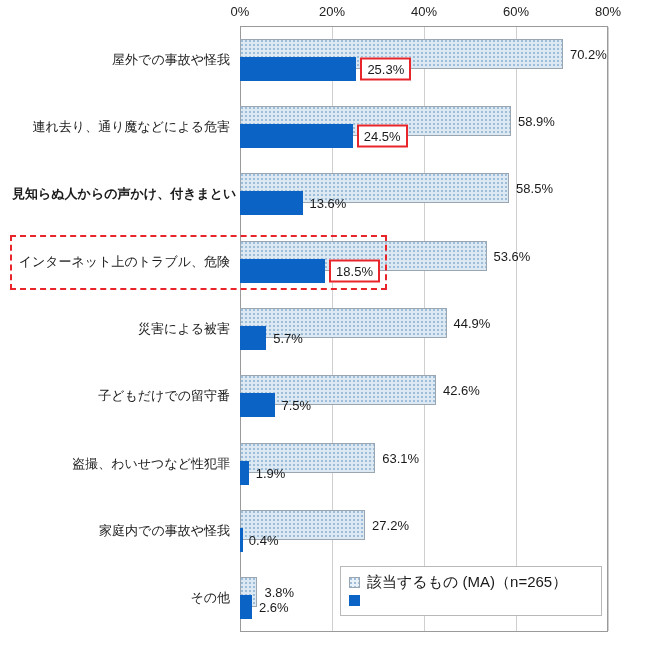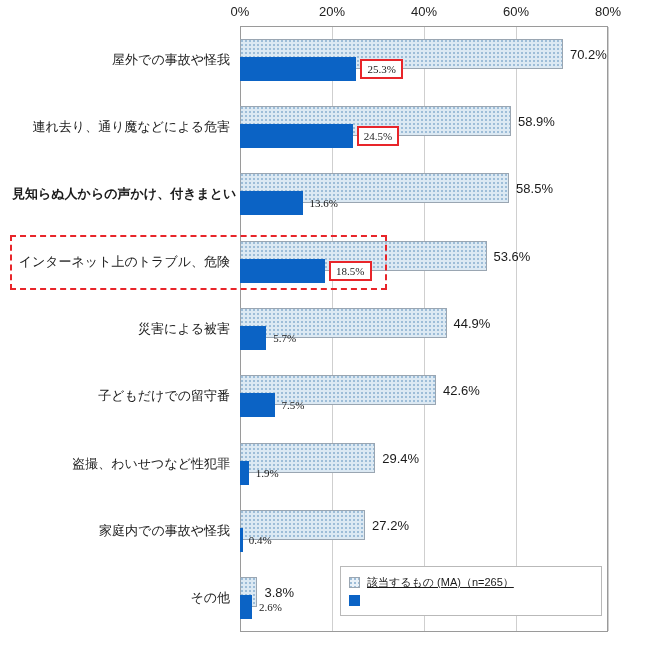--- a/index.html
+++ b/index.html
@@ -74,25 +74,24 @@
   }
   .val-ma {
     position: absolute;
     font-size: 13px;
     color: #1a1a1a;
     transform: translateY(-50%);
     white-space: nowrap;
   }
   .val-sa {
     position: absolute;
-    font-size: 11px;
-    color: #1a1a1a;
-    transform: translateY(-50%);
-    white-space: nowrap;
-    font-family: Liberation Serif, serif;
+    font-size: 13px;
+    color: #1a1a1a;
+    transform: translateY(-50%);
+    white-space: nowrap;
   }
   .val-sa.boxed {
     border: 2px solid #e8252a;
     padding: 2px 5px;
     background: #ffffff;
     transform: translateY(-50%);
   }
   
   .row-highlight {
     position: absolute;
@@ -125,24 +124,23 @@
     background-color: #e9f1f8;
     background-image:
       radial-gradient(circle at 1px 1px, #9dbdd8 1px, transparent 1.2px);
     background-size: 4px 4px;
   }
   .legend-swatch.sa {
     background: #0b63c5;
     border: 1px solid #0b63c5;
   }
   .legend-text {
-    font-size: 11px;
-    color: #1a1a1a;
-    white-space: nowrap;
-    text-decoration: underline;
+    font-size: 15px;
+    color: #1a1a1a;
+    white-space: nowrap;
   }
 </style>
 </head>
 <body>
 
 <div id="chart-root">
   <div class="axis-top" id="axis-top">
       <div class="tick-label" style="left: 240px;">0%</div>
       <div class="tick-label" style="left: 332px;">20%</div>
       <div class="tick-label" style="left: 424px;">40%</div>
@@ -181,21 +179,21 @@
       <div class="val-ma" style="left: 453.54px; top: 323px;">44.9%</div>
       <div class="bar-sa" style="left: 240px; top: 326px; width: 26.22px; height: 24px;"></div>
       <div class="val-sa" style="left: 273.22px; top: 338px;">5.7%</div>
       <div class="cat-label" style="left: 12px; width: 218px; top: 396.333px;">子どもだけでの留守番</div>
       <div class="bar-ma" style="left: 240px; top: 375.333px; width: 195.96px; height: 30px;"></div>
       <div class="val-ma" style="left: 442.96px; top: 390.333px;">42.6%</div>
       <div class="bar-sa" style="left: 240px; top: 393.333px; width: 34.5px; height: 24px;"></div>
       <div class="val-sa" style="left: 281.5px; top: 405.333px;">7.5%</div>
       <div class="cat-label" style="left: 12px; width: 218px; top: 463.667px;">盗撮、わいせつなど性犯罪</div>
       <div class="bar-ma" style="left: 240px; top: 442.667px; width: 135.24px; height: 30px;"></div>
-      <div class="val-ma" style="left: 382.24px; top: 457.667px;">29.4%</div>
+      <div class="val-ma" style="left: 382.24px; top: 457.667px;">63.1%</div>
       <div class="bar-sa" style="left: 240px; top: 460.667px; width: 8.74px; height: 24px;"></div>
       <div class="val-sa" style="left: 255.74px; top: 472.667px;">1.9%</div>
       <div class="cat-label" style="left: 12px; width: 218px; top: 531px;">家庭内での事故や怪我</div>
       <div class="bar-ma" style="left: 240px; top: 510px; width: 125.12px; height: 30px;"></div>
       <div class="val-ma" style="left: 372.12px; top: 525px;">27.2%</div>
       <div class="bar-sa" style="left: 240px; top: 528px; width: 3px; height: 24px;"></div>
       <div class="val-sa" style="left: 248.84px; top: 540px;">0.4%</div>
       <div class="cat-label" style="left: 12px; width: 218px; top: 598.333px;">その他</div>
       <div class="bar-ma" style="left: 240px; top: 577.333px; width: 17.48px; height: 30px;"></div>
       <div class="val-ma" style="left: 264.48px; top: 592.333px;">3.8%</div>

